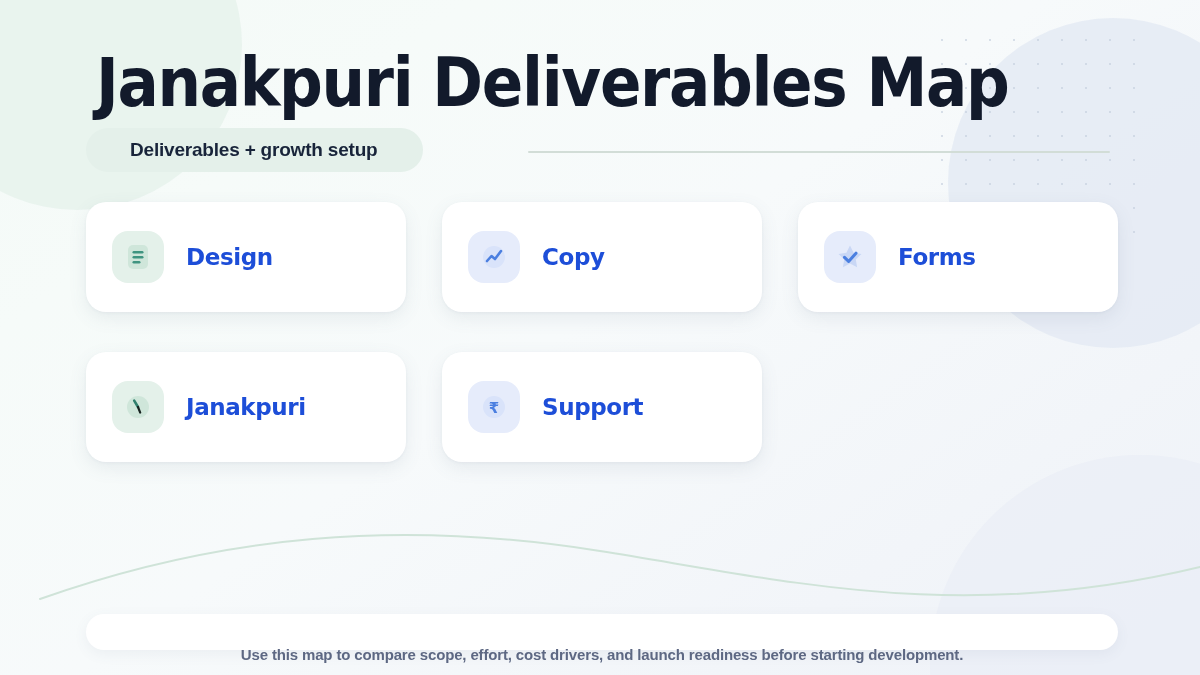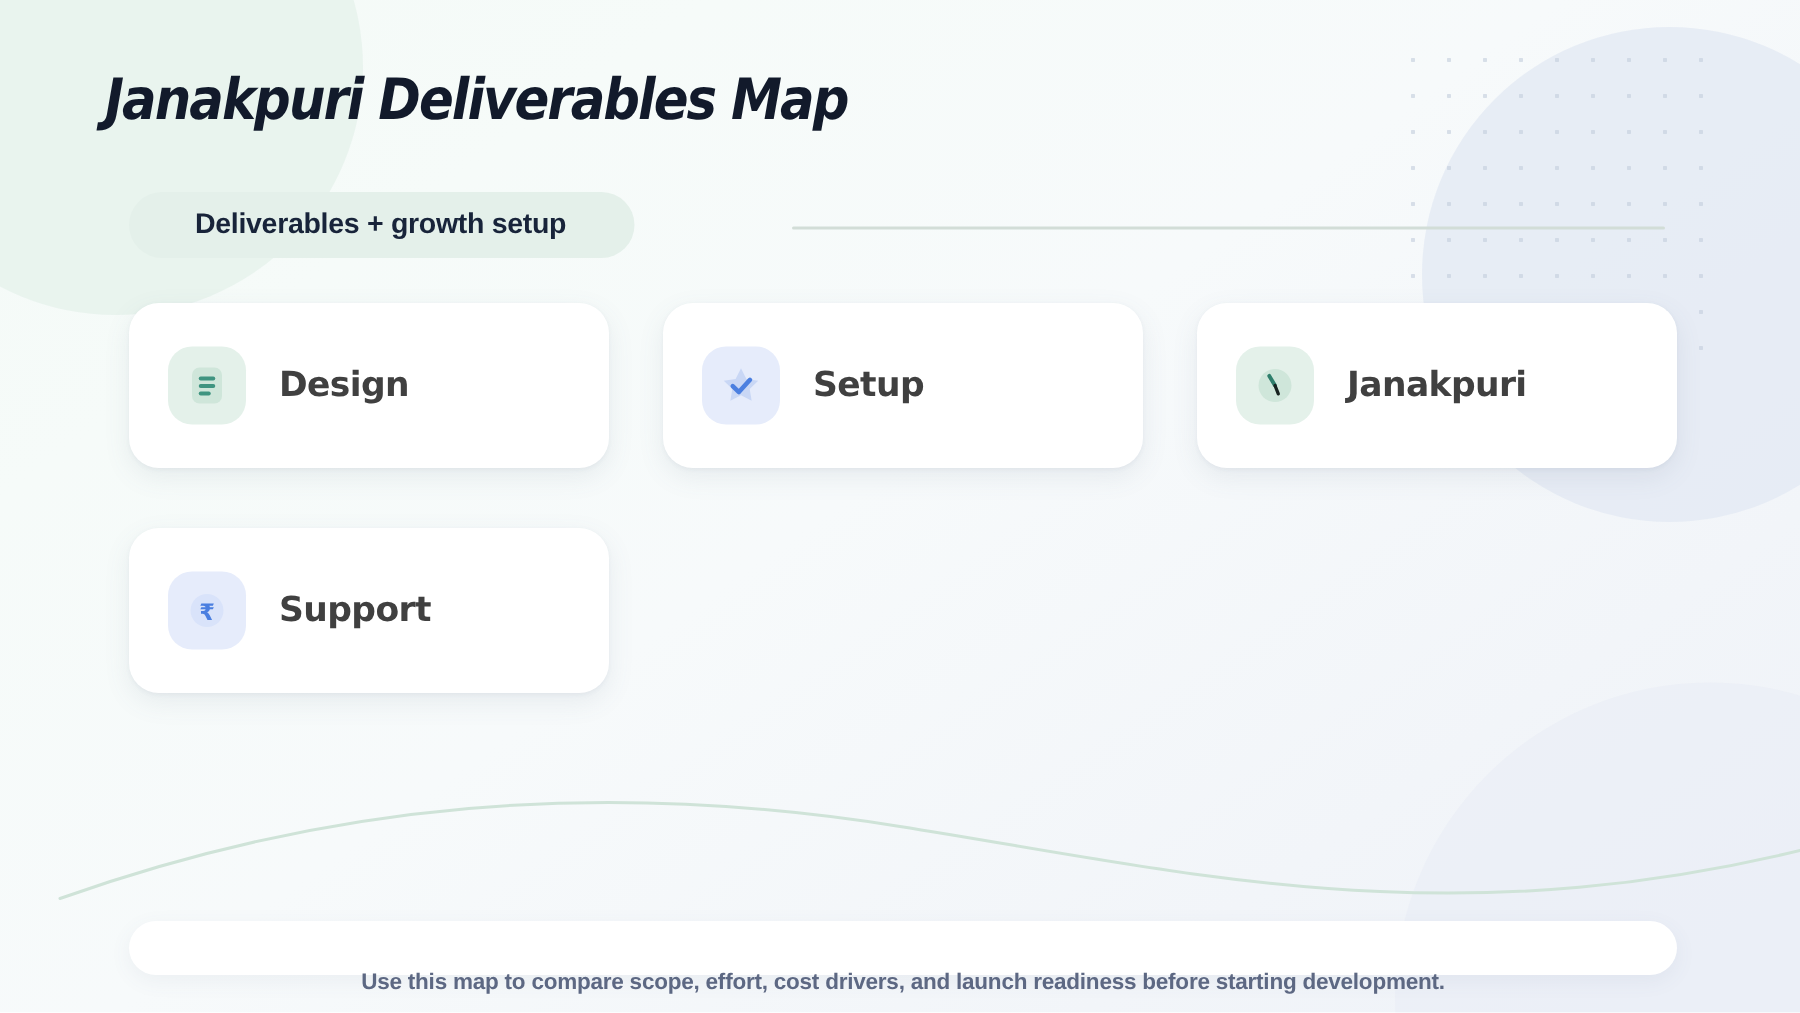--- a/index.html
+++ b/index.html
@@ -67,30 +67,29 @@
   .wave {
     position:absolute;
     left:0; bottom:0;
     width:1200px; height:200px;
     pointer-events:none;
   }
 
   
   .title {
     position:absolute;
-    left:70px; top:46px;
-    font-size:38px;
+    left:96px; top:46px;
+    font-size:68px;
     line-height:1.08;
     font-weight:700;
     letter-spacing:-1.3px;
     color:#121a2b;
     font-family:"DejaVu Sans", sans-serif;
     font-stretch:condensed;
     white-space:nowrap;
-    font-style:italic;
   }
   .subtitle-pill {
     position:absolute;
     left:86px; top:128px;
     height:44px;
     padding:0 46px 0 44px;
     display:flex; align-items:center;
     background:#e4f0ea;
     border-radius:22px;
   }
@@ -120,21 +119,21 @@
                0 1px 3px rgba(86,104,132,.06);
     display:flex;
     align-items:center;
     padding:0 26px;
     gap:22px;
   }
   .card-label {
     font-size:23px;
     font-weight:700;
     letter-spacing:-.4px;
-    color:#404040;
+    color:#1d4ed8;
     white-space:nowrap;
     font-family:"DejaVu Sans", sans-serif;
   }
 
   .icon-tile {
     flex:0 0 auto;
     width:52px; height:52px;
     border-radius:16px;
     display:flex;
     align-items:center;
@@ -195,30 +194,39 @@
         <svg width="30" height="30" viewBox="0 0 30 30">
           <rect x="5" y="3" width="20" height="24" rx="5" fill="#cfe6da"></rect>
           <rect x="9.5" y="9" width="11" height="2.6" rx="1.3" fill="#3f9480"></rect>
           <rect x="9.5" y="14" width="11" height="2.6" rx="1.3" fill="#3f9480"></rect>
           <rect x="9.5" y="19" width="8" height="2.6" rx="1.3" fill="#3f9480"></rect>
         </svg>
       </div>
       <div class="card-label">Design</div>
     </div>
 
+    <div class="card">
+      <div class="icon-tile tile-blue">
+        <svg width="32" height="32" viewBox="0 0 32 32">
+          <circle cx="16" cy="16" r="11" fill="#d9e3fa"></circle>
+          <path d="M9 20 L13.5 15 L17 18 L23 10" fill="none" stroke="#4b7fe0" stroke-width="2.6" stroke-linecap="round" stroke-linejoin="round"></path>
+        </svg>
+      </div>
+      <div class="card-label">Copy</div>
+    </div>
 
 
     <div class="card">
       <div class="icon-tile tile-blue">
         <svg width="32" height="32" viewBox="0 0 32 32">
           <path d="M16 4.5 L19.6 11.7 L27.5 12.9 L21.8 18.4 L23.1 26.2 L16 22.5 L8.9 26.2 L10.2 18.4 L4.5 12.9 L12.4 11.7 Z" fill="#c9d7f5"></path>
           <path d="M10.5 16.4 L14.6 20.4 L22 12.2" fill="none" stroke="#4b7fe0" stroke-width="3" stroke-linecap="round" stroke-linejoin="round"></path>
         </svg>
       </div>
-      <div class="card-label">Setup</div>
+      <div class="card-label">Forms</div>
     </div>
 
     <div class="card">
       <div class="icon-tile tile-mint">
         <svg width="32" height="32" viewBox="0 0 32 32">
           <circle cx="16" cy="16" r="11" fill="#cfe6da"></circle>
           <path d="M16 16 L12.2 9.6" fill="none" stroke="#2f7f6c" stroke-width="2.6" stroke-linecap="round"></path>
           <path d="M16 16 L18.2 21.6" fill="none" stroke="#16221f" stroke-width="2.2" stroke-linecap="round"></path>
         </svg>
       </div>

